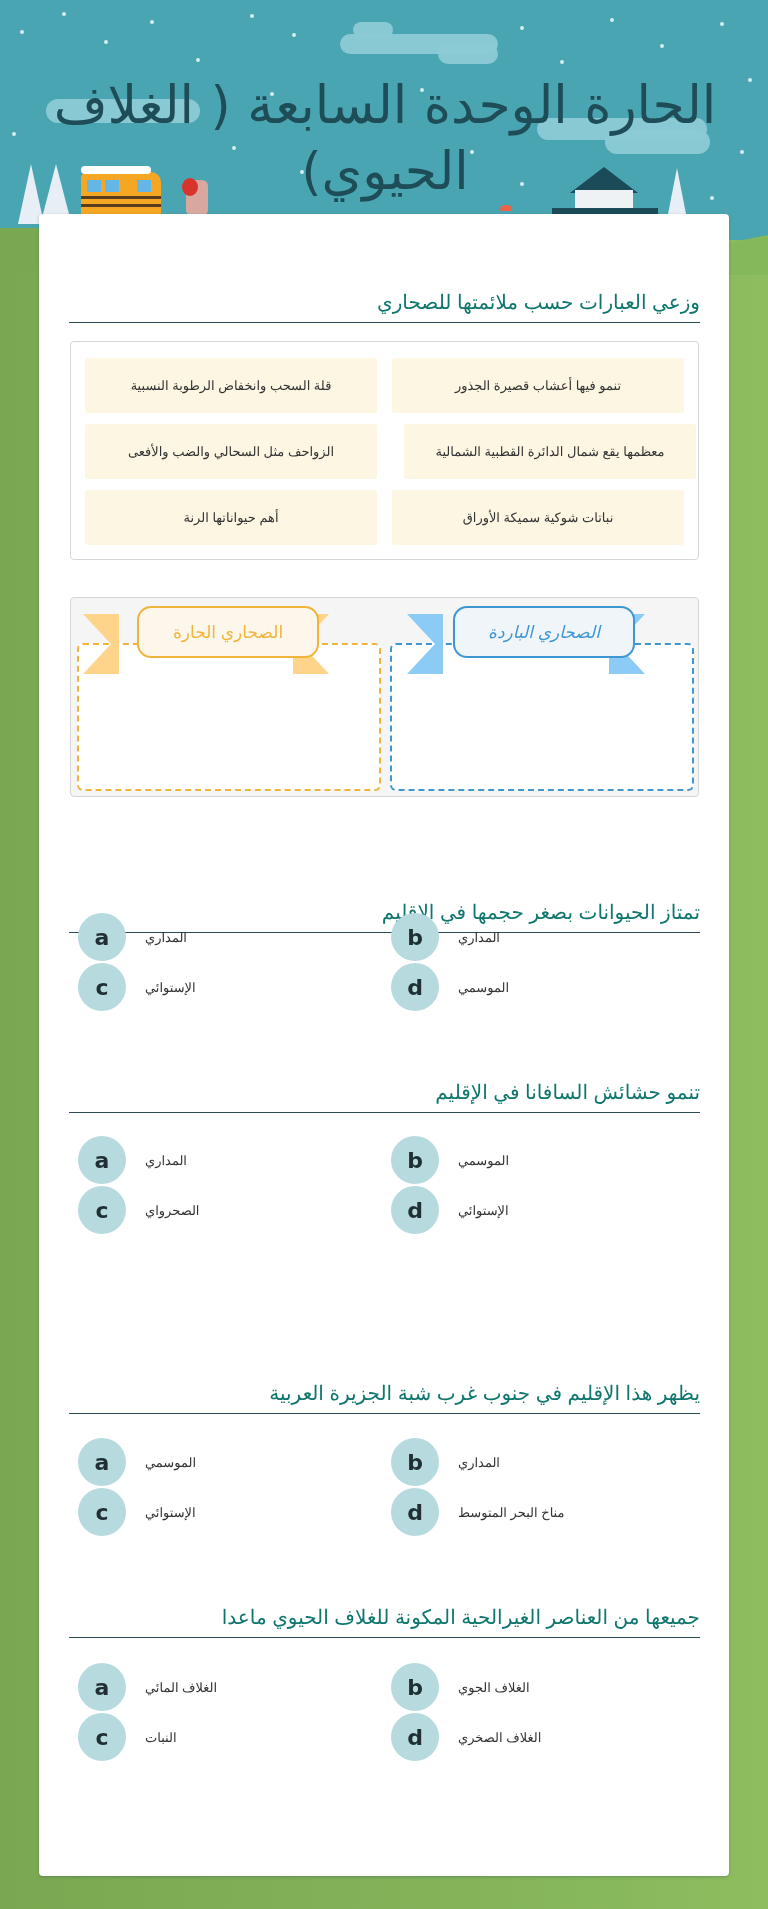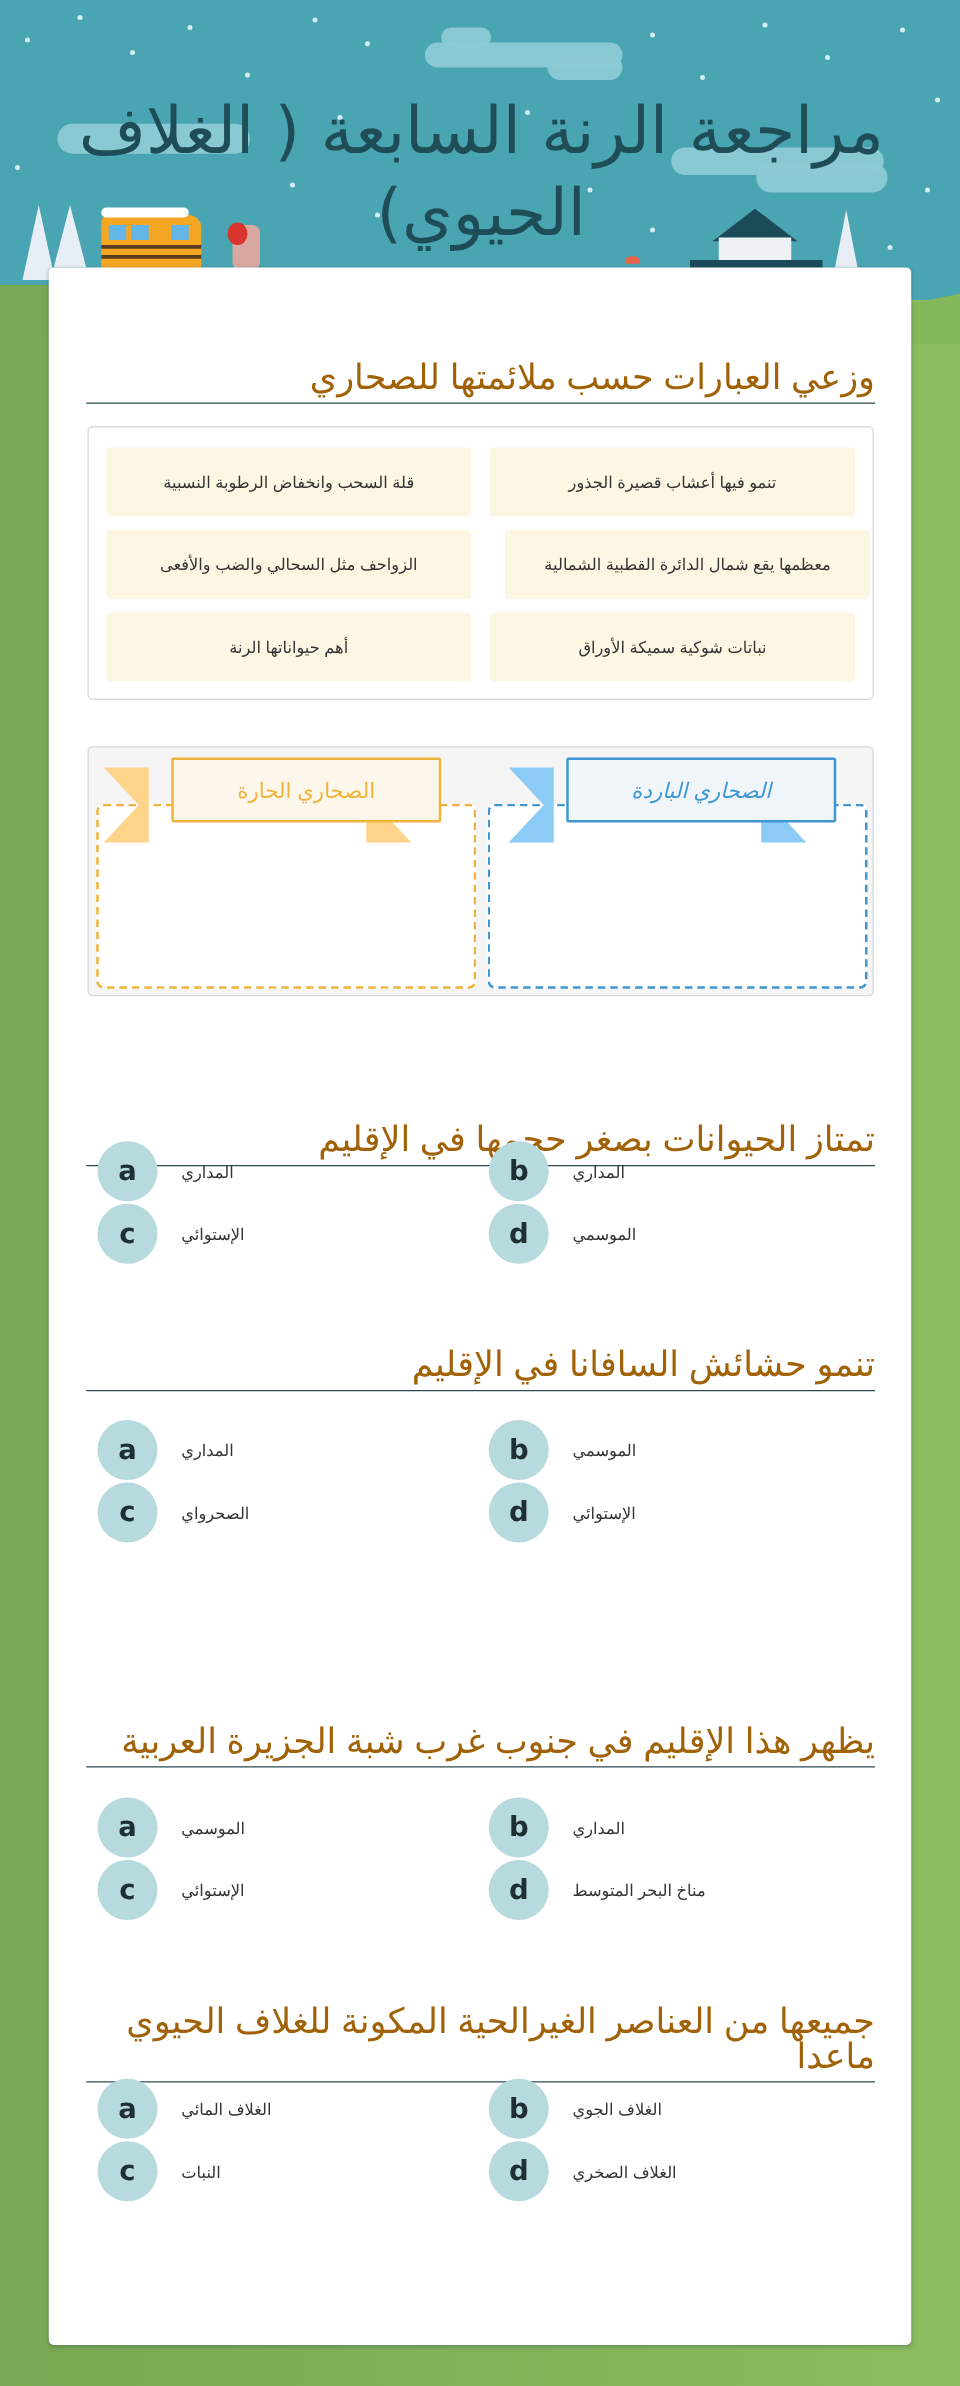--- a/index.html
+++ b/index.html
@@ -38,21 +38,21 @@
   .bird { position: absolute; left: 500px; top: 205px; width: 12px; height: 6px; background: #e8644a; border-radius: 6px 6px 2px 2px; }
 
   .card {
     position: absolute; left: 39px; top: 214px; width: 690px; height: 1662px;
     background: #ffffff; border-radius: 4px;
     box-shadow: 0 1px 3px rgba(40,80,90,.35);
   }
   .section-heading {
     position: absolute; left: 30px; width: 631px;
     direction: rtl; text-align: right;
-    font-size: 28px; color: #a16207; line-height: 28px;
+    font-size: 20px; color: #0f766e; line-height: 28px;
     padding-bottom: 6px;
     border-bottom: 1.5px solid #2d4a52;
   }
   .sort-box {
     position: absolute; left: 31px; top: 127px; width: 629px; height: 219px;
     border: 1px solid #d6d6d6; border-radius: 4px; background: #fff;
   }
   .tile {
     position: absolute; width: 292px; height: 55px;
     background: #fdf6e3; border-radius: 3px;
@@ -67,22 +67,22 @@
   .drop-zone {
     position: absolute; top: 45px; width: 304px; height: 148px;
     background: #fff; border-radius: 6px;
   }
   .drop-zone.hot { left: 6px; border: 2px dashed #f0b43c; }
   .drop-zone.cold { left: 319px; border: 2px dashed #3e97d1; }
   .ribbon-tail {
     position: absolute; top: 16px; width: 0; height: 0;
   }
   .ribbon-label {
-    position: absolute; top: 8px; width: 216px; height: 52px;
-    border-radius: 2px; display: flex; align-items: center; justify-content: center;
+    position: absolute; top: 8px; width: 182px; height: 52px;
+    border-radius: 14px; display: flex; align-items: center; justify-content: center;
     direction: rtl; font-size: 17px;
   }
   .ribbon-under { position: absolute; top: 60px; width: 106px; height: 10px; background: #fff; }
 
   .q-block { position: absolute; left: 0; width: 690px; }
   .option {
     position: absolute; height: 48px; width: 280px;
     display: flex; align-items: center; cursor: pointer;
   }
   .option .badge {
@@ -141,21 +141,21 @@
     <div class="bus-stripe" style="top:24px;"></div>
     <div class="bus-stripe" style="top:32px;"></div>
   </div>
   <div class="deer"></div>
   <div class="deer-bag"></div>
   <div class="bird"></div>
   <div class="roof"></div>
   <div class="house"></div>
   <div class="house-base"></div>
 
-  <h1 class="page-title">مراجعة الرنة السابعة ( الغلاف الحيوي)</h1>
+  <h1 class="page-title">الحارة الوحدة السابعة ( الغلاف الحيوي)</h1>
 </div>
 <div class="hill-left"></div>
 <div class="hill-right"></div>
 
 <div class="card">
 
   <div class="section-heading" style="top:74px;">وزعي العبارات حسب ملائمتها للصحاري</div>
 
   <div class="sort-box">
     <div class="tile" style="left:321px;top:16px;">تنمو فيها أعشاب قصيرة الجذور</div>

